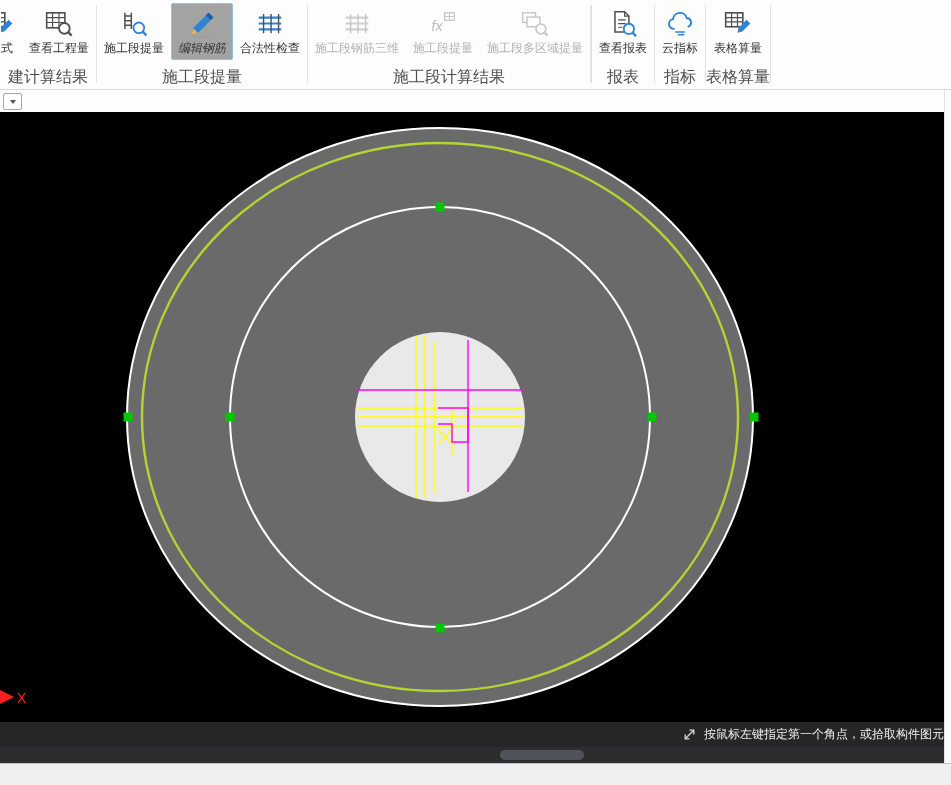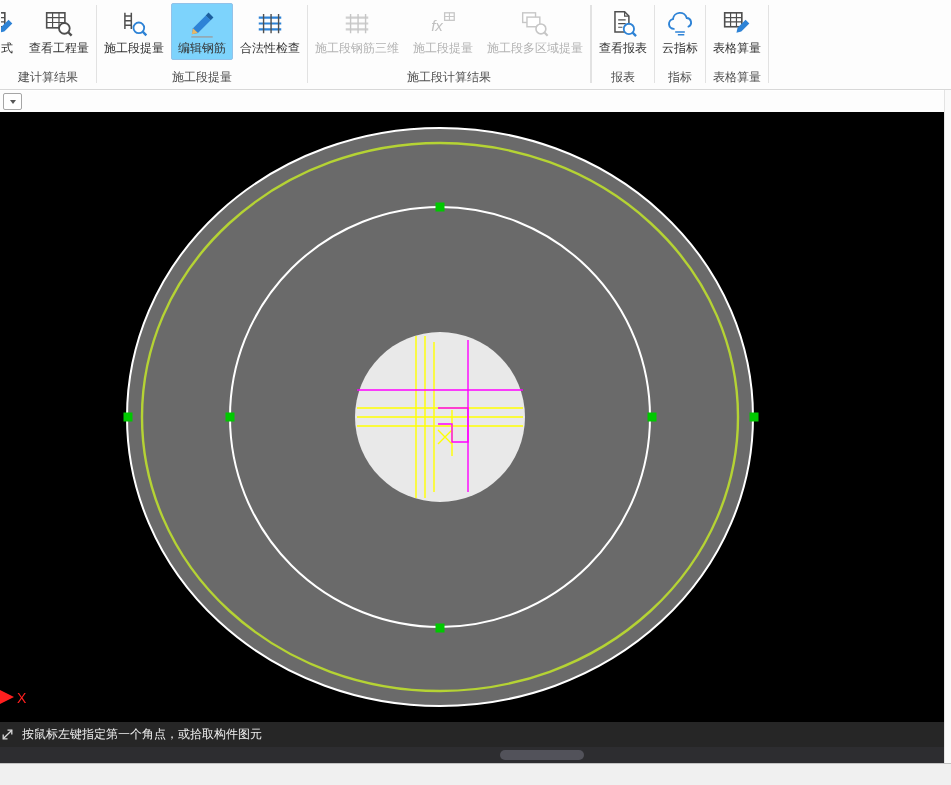--- a/index.html
+++ b/index.html
@@ -5,41 +5,41 @@
   *{margin:0;padding:0;box-sizing:border-box;}
   html,body{width:951px;height:785px;overflow:hidden;background:#fff;
     font-family:"Liberation Sans","DejaVu Sans",sans-serif;}
   .app{position:relative;width:951px;height:785px;}
 
   
   .ribbon{position:absolute;top:0;left:0;width:951px;height:90px;background:#fdfdfd;
     border-bottom:1px solid #d8d8d8;display:flex;align-items:stretch;}
   .rgroup{display:flex;flex-direction:column;}
   .rbtns{flex:1;display:flex;align-items:flex-start;justify-content:center;padding-top:3px;}
-  .glabel{height:22px;line-height:20px;text-align:center;font-size:12px;color:#4e4e4e;white-space:nowrap;}
+  .glabel{height:22px;line-height:20px;text-align:center;font-size:16px;color:#4e4e4e;white-space:nowrap;}
   .vsep{width:1px;background:#e2e2e2;margin:5px 0 6px;}
   .rbtn{display:flex;flex-direction:column;align-items:center;gap:2px;padding:4px 6px 2px;
     border:1px solid transparent;border-radius:2px;font-size:12px;color:#333;white-space:nowrap;cursor:default;}
   .rbtn .icon{width:30px;height:30px;}
-  .rbtn.selected{background:#7dd3fc;border-color:#92c2e9;}
+  .rbtn.selected{background:#a3a3a3;border-color:#92c2e9;font-style:italic;}
   .rbtn.disabled{color:#b3b3b3;}
   .rbtn.partial{width:22px;overflow:hidden;padding-left:0;padding-right:0;align-items:flex-start;}
   .rbtn.partial .icon{margin-left:-16px;}
 
   
   .subbar{position:absolute;top:91px;left:0;width:951px;height:21px;background:#fdfdfd;}
   .mini-dd{position:absolute;left:3px;top:2px;width:19px;height:17px;background:#fff;
     border:1px solid #a6a6a6;border-radius:2px;display:flex;align-items:center;justify-content:center;}
   .dd-arrow{width:0;height:0;border-left:3.5px solid transparent;border-right:3.5px solid transparent;
     border-top:4.5px solid #555;}
 
   
   .canvas{position:absolute;top:112px;left:0;width:944px;height:610px;background:#000;}
   .msgbar{position:absolute;top:722px;left:0;width:944px;height:25px;background:#262626;
-    color:#f0f0f0;font-size:12px;display:flex;align-items:center;justify-content:flex-start;gap:7px;}
+    color:#f0f0f0;font-size:12px;display:flex;align-items:center;justify-content:flex-end;gap:7px;}
   .hscroll{position:absolute;top:747px;left:0;width:944px;height:16px;background:#2d2d30;}
   .hthumb{position:absolute;left:500px;top:3px;width:84px;height:10px;background:#52525a;border-radius:5px;}
   .bottom-panel{position:absolute;top:763px;left:0;width:951px;height:22px;background:#f0f0f0;
     border-top:1px solid #c2c2c2;}
   .vscroll{position:absolute;left:944px;top:90px;width:7px;height:673px;background:#fafafa;
     border-left:1px solid #e3e3e3;}
 </style>
 </head>
 <body>
 

